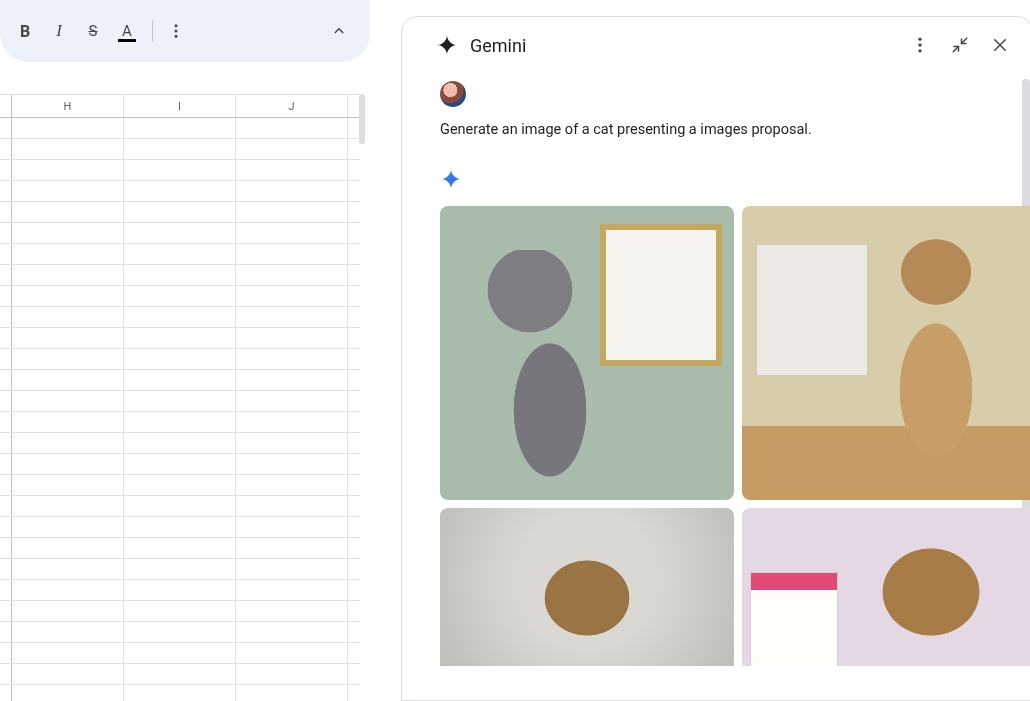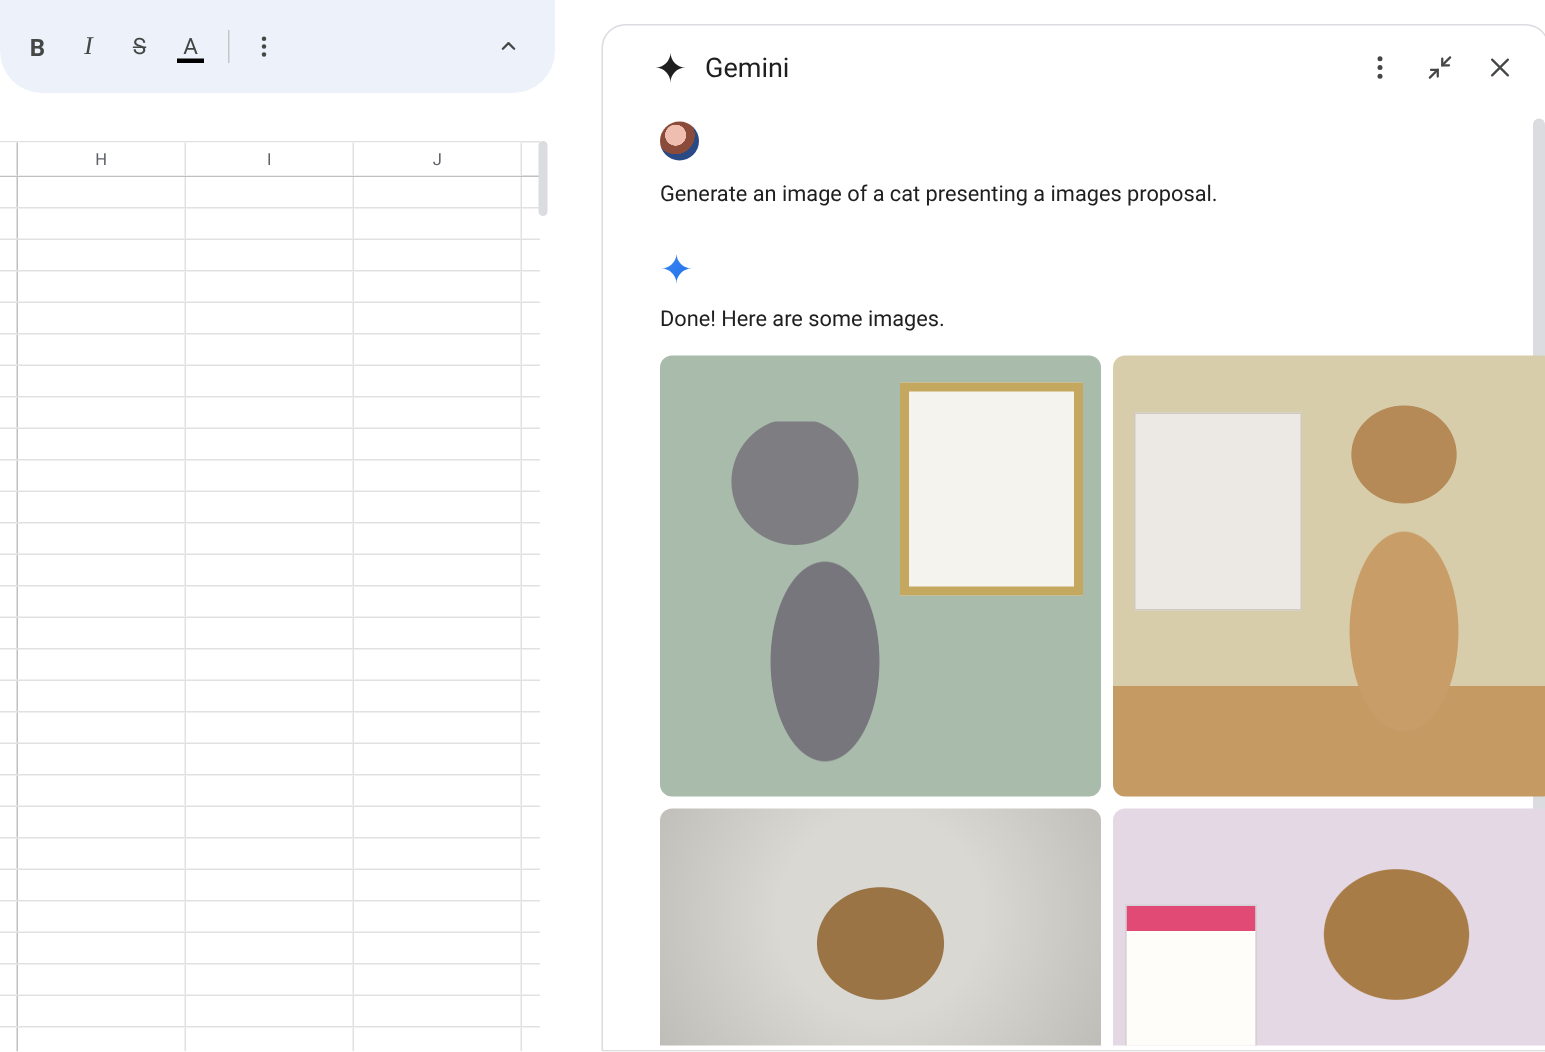--- a/index.html
+++ b/index.html
@@ -492,21 +492,20 @@
       <svg width="22" height="22" viewBox="0 0 24 24">
         <defs>
           <linearGradient id="gb" x1="0" y1="0" x2="1" y2="1">
             <stop offset="0%" stop-color="#4285f4"></stop>
             <stop offset="100%" stop-color="#1a73e8"></stop>
           </linearGradient>
         </defs>
         <path d="M12 1 C12 7 17 12 23 12 C17 12 12 17 12 23 C12 17 7 12 1 12 C7 12 12 7 12 1 Z" fill="url(#gb)"></path>
       </svg>
     </div>
-    <div class="response-text">Done! Here are some images.</div>
 
     <div class="image-grid">
       <div class="gen-image img1" aria-label="gray-cat-whiteboard"></div>
       <div class="gen-image img2" aria-label="tabby-cat-easel"></div>
       <div class="gen-image img3 cut" aria-label="chubby-cat-portrait"></div>
       <div class="gen-image img4 cut" aria-label="cat-with-clipboard"></div>
     </div>
   </div>
 </div>
 

